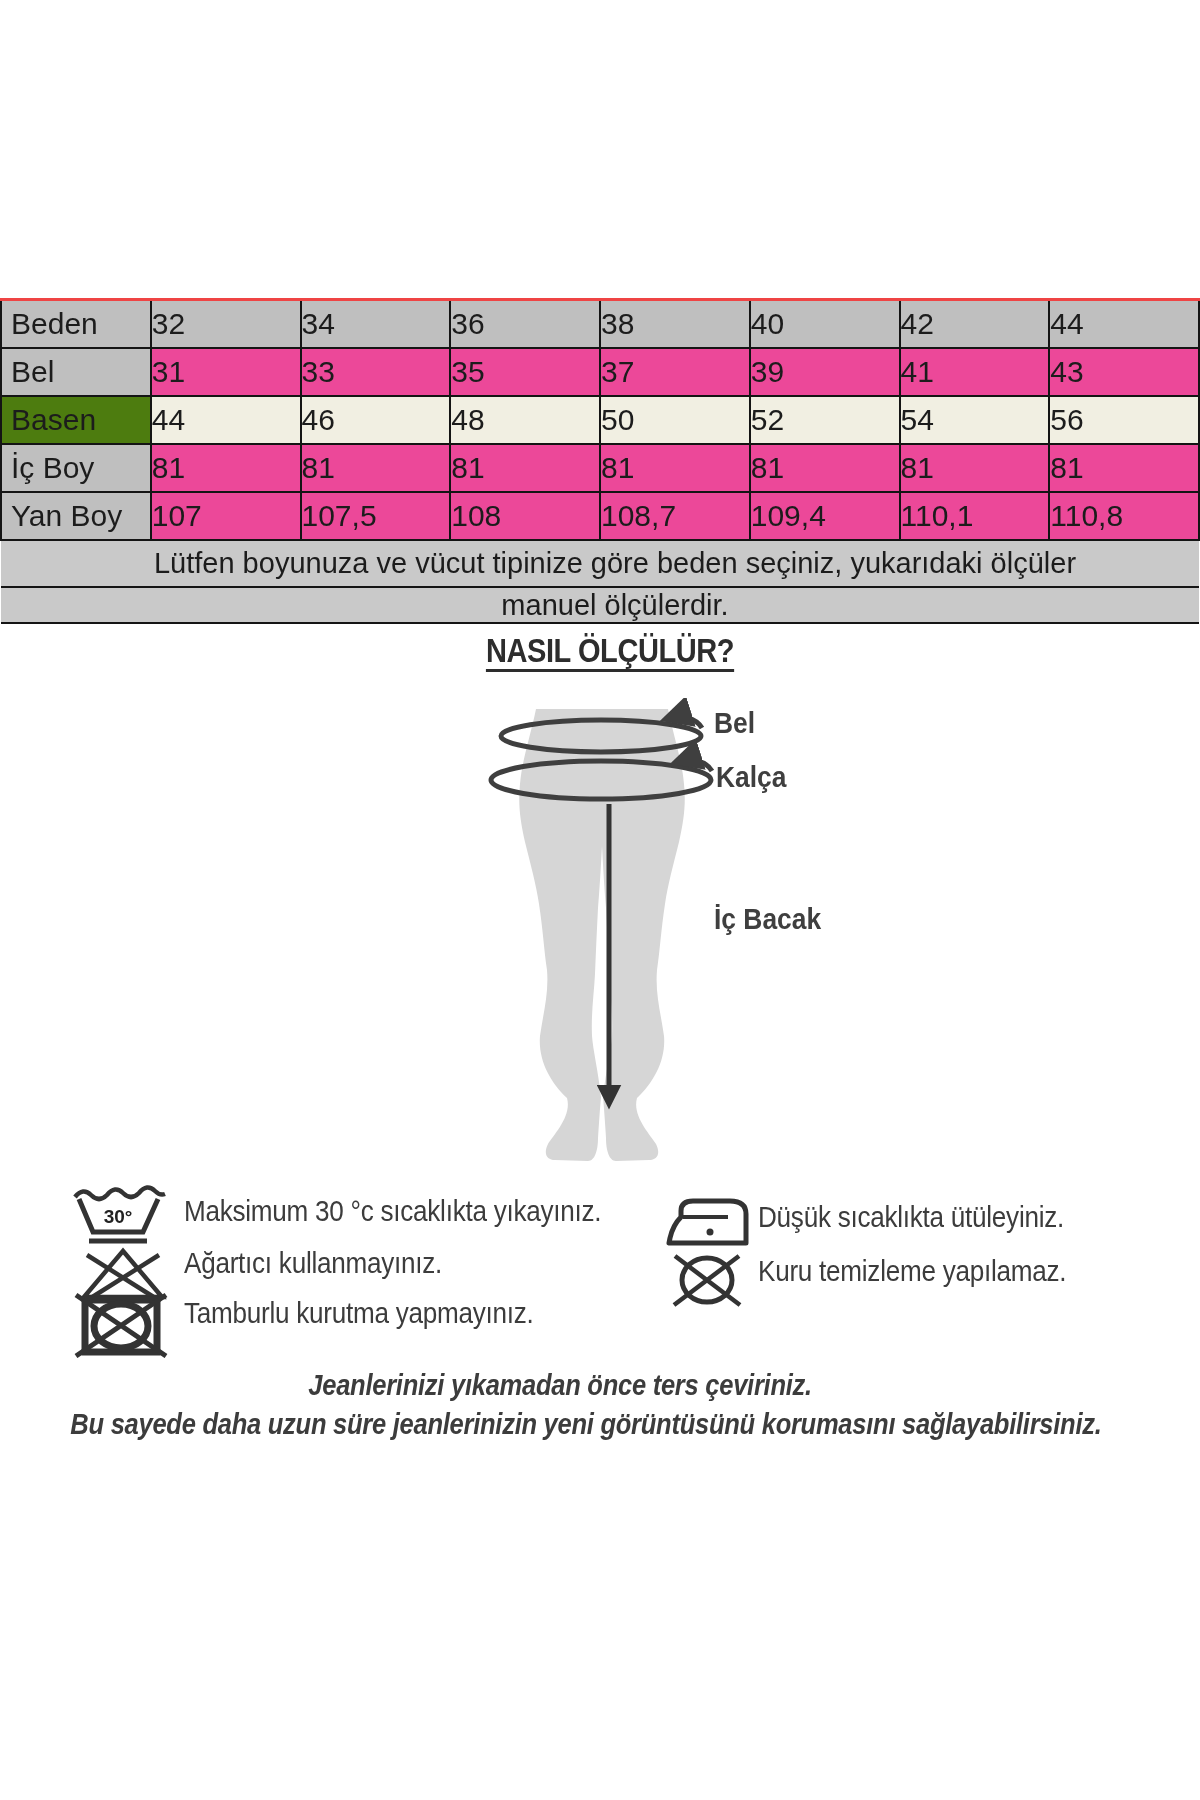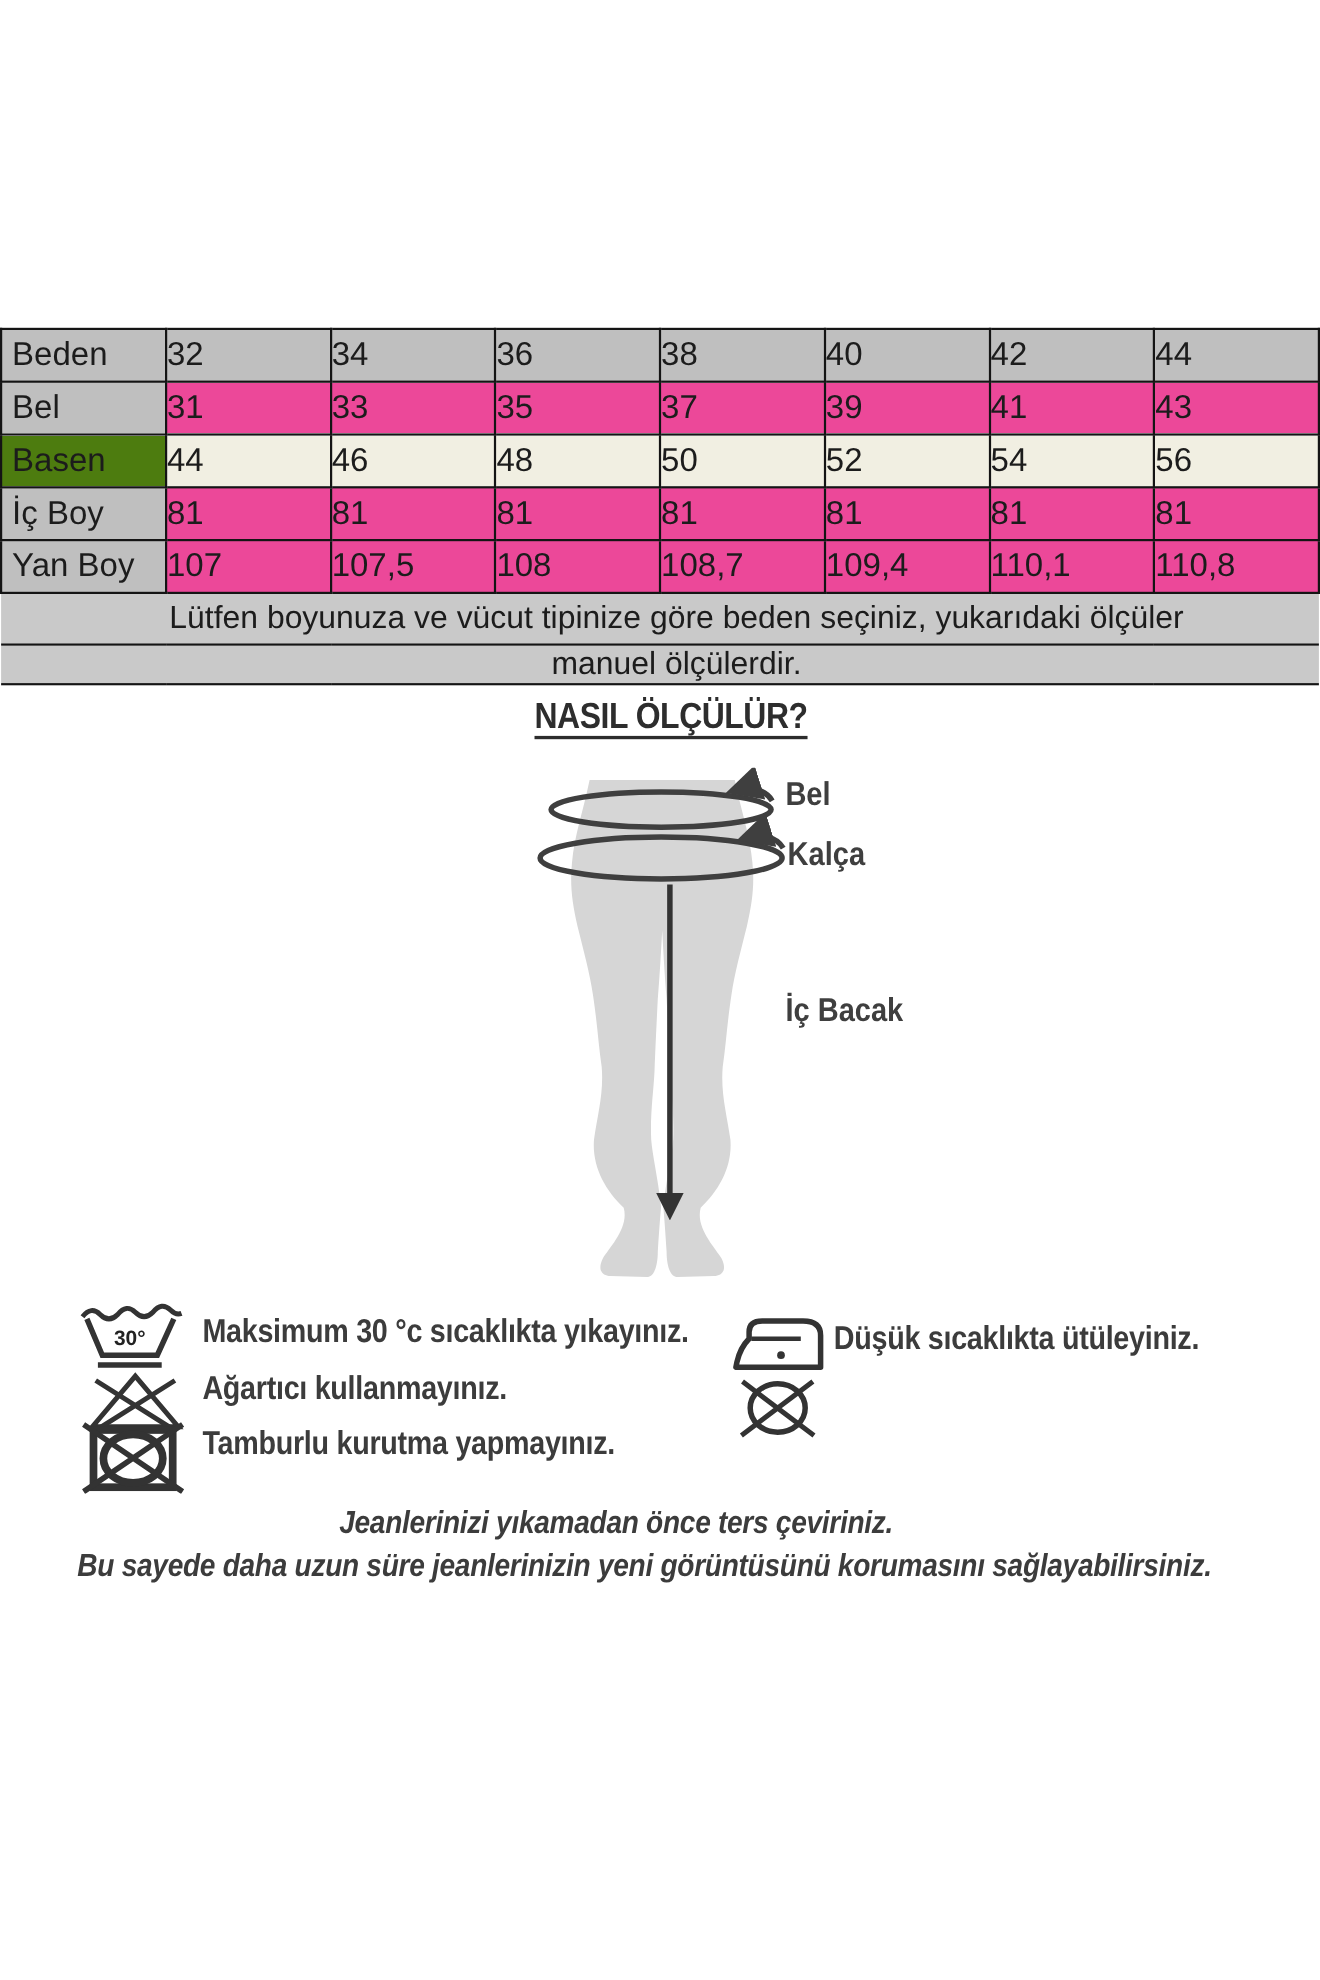--- a/index.html
+++ b/index.html
@@ -1,21 +1,21 @@
 <!DOCTYPE html>
 <html><head>
 <meta charset="utf-8">
 <style>
   html,body{margin:0;padding:0;background:#ffffff;}
   #page{position:relative;width:1200px;height:1800px;background:#ffffff;overflow:hidden;
         font-family:"Liberation Sans",sans-serif;color:#1c1c1c;}
 
   
   #size-table-wrap{position:absolute;left:0;top:298px;width:1200px;}
-  table.size{border-collapse:collapse;table-layout:fixed;width:1200px;border-top:1px solid #ef4444;border-bottom:2px solid #141414;}
+  table.size{border-collapse:collapse;table-layout:fixed;width:1200px;border-top:3px solid #ef4444;border-bottom:2px solid #141414;}
   table.size td{border:2px solid #141414;height:46px;font-size:30px;text-align:left;
                 padding:0;overflow:hidden;white-space:nowrap;}
   table.size td.lbl{background:#bfbfbf;text-align:left;padding-left:9px;}
   tr.hdr td{background:#bfbfbf;}
   tr.beige td{background:#f1efe2;}
   tr.beige td.lbl{background:#4d7c0f;}
   tr.white td{background:#ec4899;}
   tr.white td.lbl{background:#bfbfbf;}
   tr.note td{background:#c9c9c9;font-size:29px;text-align:center;border-left:none;border-right:none;padding-left:30px;}
   tr.note1 td{height:45px;}
@@ -27,21 +27,21 @@
       letter-spacing:-0.5px;transform:scaleX(0.88);transform-origin:center;
       text-decoration:underline;text-decoration-thickness:3px;text-underline-offset:7px;}
 
   
   #measure-diagram{position:absolute;left:430px;top:698px;width:400px;height:470px;}
   .diag-label{position:absolute;font-size:30px;font-weight:700;color:#3f3f3f;white-space:nowrap;}
   .diag-label span{display:inline-block;transform:scaleX(0.88);transform-origin:left center;}
 
   
   .care-icon{position:absolute;}
-  .care-text{position:absolute;font-size:30px;font-weight:700;color:#3c3c3c;white-space:nowrap;}
+  .care-text{position:absolute;font-size:30px;font-weight:400;color:#3c3c3c;white-space:nowrap;}
   .care-text span{display:inline-block;transform:scaleX(0.87);transform-origin:left center;letter-spacing:-0.3px;}
 
   
   #footer-note{position:absolute;left:0;top:1366px;width:1120px;text-align:center;}
   .footer-line{font-size:29px;line-height:39px;font-weight:700;font-style:italic;color:#3c3c3c;white-space:nowrap;}
   .footer-line span{display:inline-block;transform:scaleX(0.88);transform-origin:center;letter-spacing:-0.3px;}
 
   svg{display:block;}
 </style>
 </head>
@@ -223,19 +223,22 @@
   <div class="care-text" style="left:758px;top:1200px;">
     <span>Düşük sıcaklıkta ütüleyiniz.</span>
   </div>
 
   <div class="care-icon" style="left:668px;top:1250px;">
     <svg width="78" height="60" viewBox="0 0 78 60">
       <ellipse cx="39" cy="30" rx="25" ry="22" fill="none" stroke="#333" stroke-width="5"></ellipse>
       <path d="M7,6 L72,55 M71,6 L6,55" fill="none" stroke="#333" stroke-width="4.5"></path>
     </svg>
   </div>
+  <div class="care-text" style="left:758px;top:1254px;">
+    <span>Kuru temizleme yapılamaz.</span>
+  </div>
 
   <div id="footer-note">
     <div class="footer-line"><span>Jeanlerinizi yıkamadan önce ters çeviriniz.</span></div>
     <div class="footer-line"><span>Bu sayede daha uzun süre jeanlerinizin yeni görüntüsünü korumasını sağlayabilirsiniz.</span></div>
   </div>
 
 </div>
 
 </body></html>

